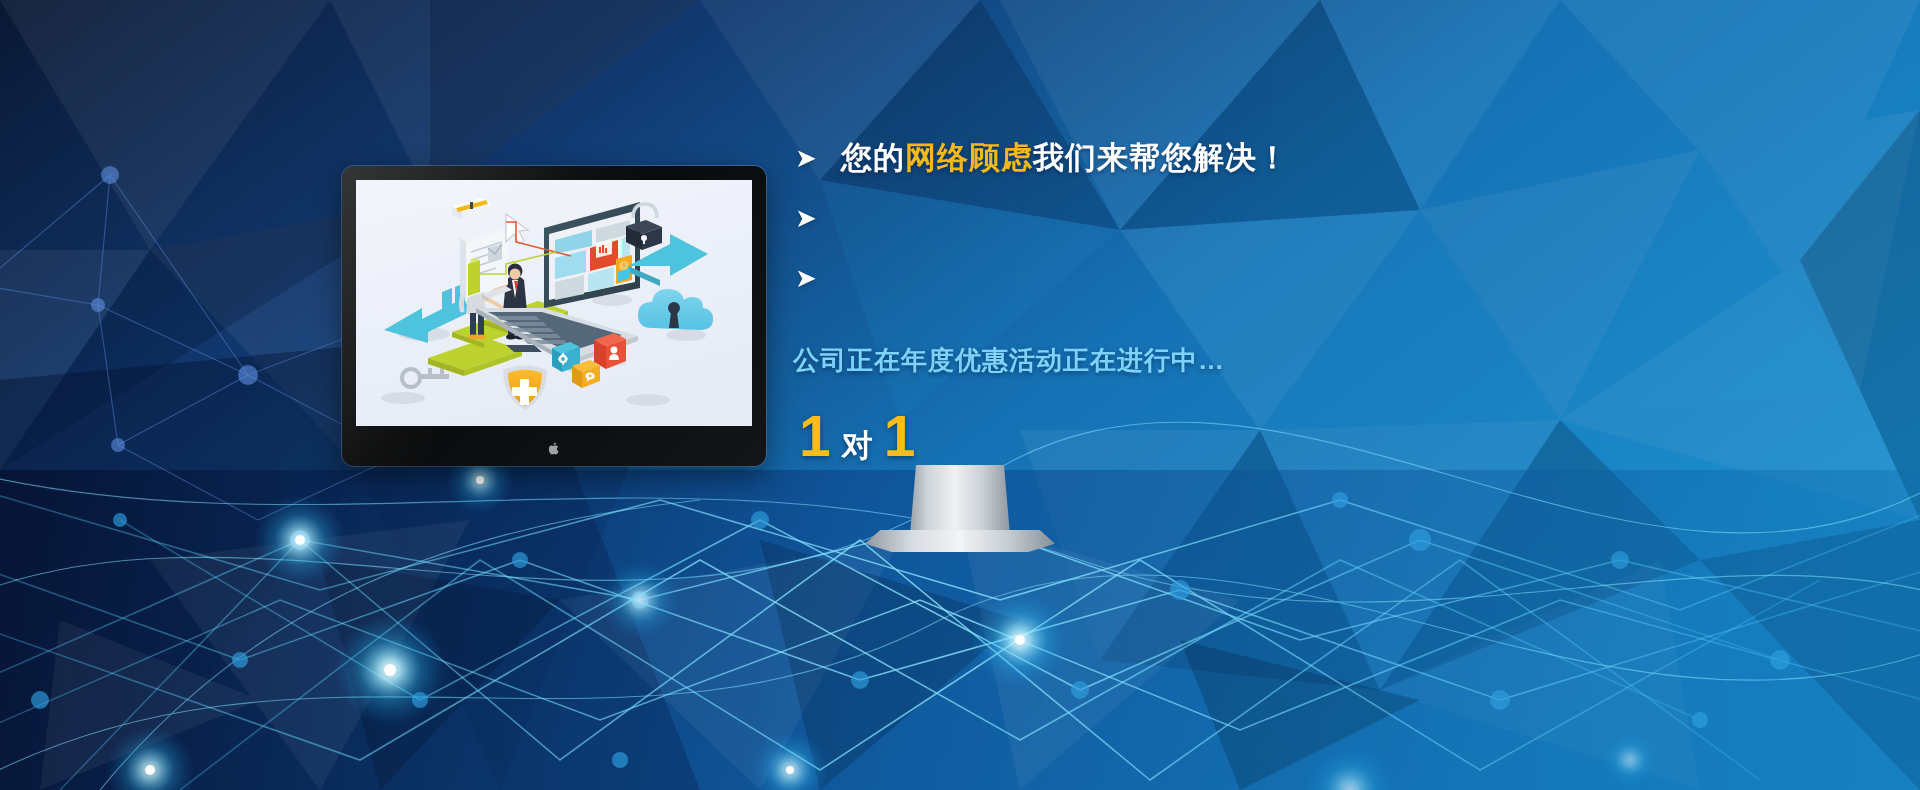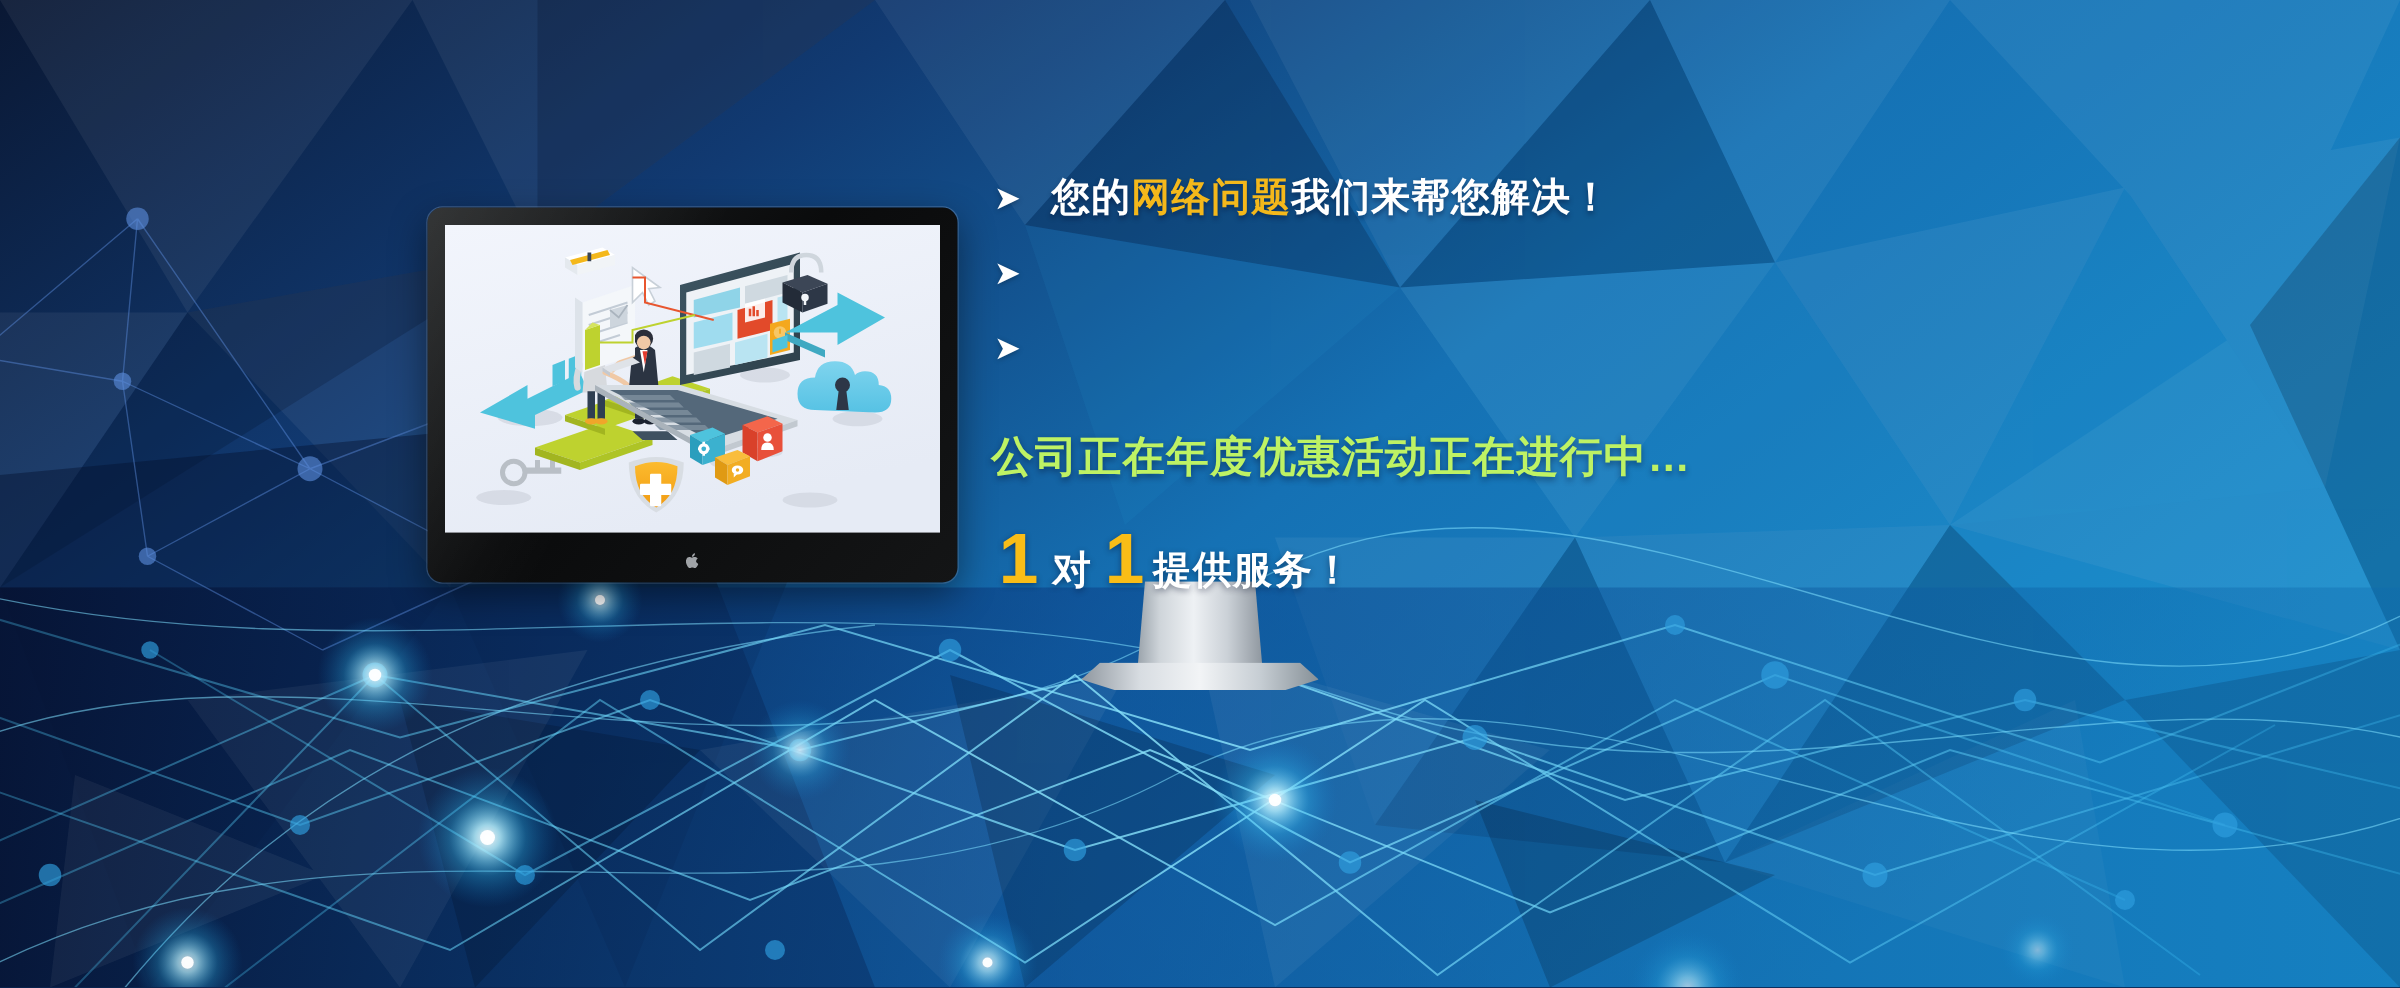--- a/index.html
+++ b/index.html
@@ -87,23 +87,23 @@
     font-size:31px;
     font-weight:bold;
     color:#ffffff;
     letter-spacing:1px;
     white-space:nowrap;
     text-shadow:0 2px 4px rgba(0,10,40,.42);
   }
   .hl{color:#f4b81b;}
   .promo-1{
     margin-top:35px;
-    font-size:34px;
+    font-size:26px;
     font-weight:bold;
-    color:#bef264;
+    color:#7dd3fc;
     letter-spacing:1px;
     white-space:nowrap;
     text-shadow:0 2px 5px rgba(0,10,40,.45);
     margin-left:-2px;
   }
   .promo-2{
     margin-top:36px;
     font-size:31px;
     font-weight:bold;
     color:#ffffff;
@@ -528,34 +528,33 @@
     </svg>
   </div>
 
   <div class="mon-neck"></div>
   <div class="mon-foot"></div>
 
   <div class="copy">
 
     <div class="bullet-row">
       <span class="bullet-arrow">➤</span>
-      <span class="bullet-text"><span>您的</span><span class="hl">网络问题</span><span>我们来帮您解决！</span></span>
+      <span class="bullet-text"><span>您的</span><span class="hl">网络顾虑</span><span>我们来帮您解决！</span></span>
     </div>
 
     <div class="bullet-row">
       <span class="bullet-arrow">➤</span>
     </div>
 
     <div class="bullet-row">
       <span class="bullet-arrow">➤</span>
     </div>
 
     <div class="promo-1">公司正在年度优惠活动正在进行中…</div>
 
     <div class="promo-2">
       <span class="big-one">1</span>
       <span class="small-gap">对</span>
       <span class="big-one">1</span>
-      <span>提供服务！</span>
     </div>
 
   </div>
 </div>
 
 </body></html>

